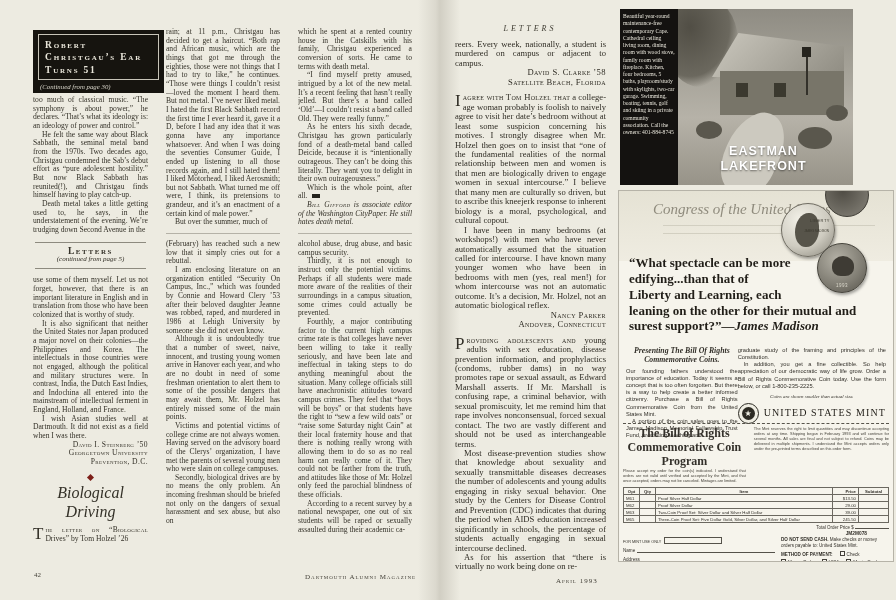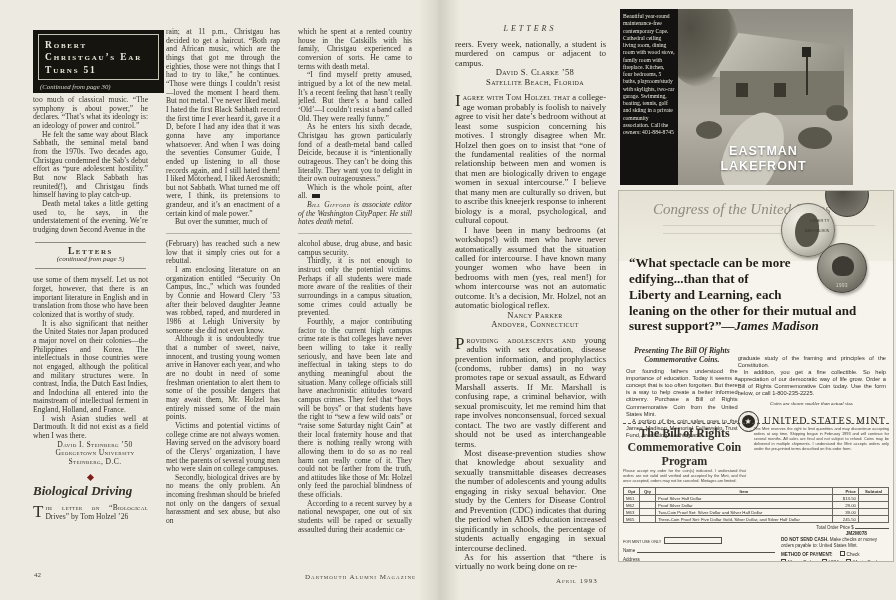--- a/index.html
+++ b/index.html
@@ -7,34 +7,34 @@
   body { font-family:"Liberation Serif", serif; background:#f0eee6; }
   .canvas { position:relative; width:896px; height:600px; background:#edebe1; overflow:hidden; }
   .gutter { position:absolute; left:418px; top:0; width:42px; height:600px;
             background:linear-gradient(90deg, rgba(110,105,90,0) 0%, rgba(110,105,90,.14) 42%, rgba(110,105,90,.22) 52%, rgba(110,105,90,0) 100%); }
 
   
   .col { position:absolute; text-align:justify; font-size:7.6px; line-height:1.14; color:#343128; overflow:hidden; }
   .col p { text-indent:9px; margin:0; }
   .col p.ni { text-indent:0; }
   .colR { font-size:8.6px; line-height:1.1; color:#2f2c24; }
-  .sig { text-align:center; text-indent:0; font-variant:small-caps; letter-spacing:.4px; }
+  .sig { text-align:right; text-indent:0; font-variant:small-caps; letter-spacing:.4px; }
   .lead { font-variant:small-caps; letter-spacing:.3px; }
   .dc { float:left; font-size:17px; line-height:14px; padding:1px 2px 0 0; }
   .divider { border-top:1px solid #8d8a7f; border-bottom:1px solid #8d8a7f; text-align:center;
              margin:7px 2px; padding:3px 0 4px; }
   .div-title { font-weight:bold; font-variant:small-caps; letter-spacing:1.6px; font-size:9.5px; }
   .div-sub { font-style:italic; font-size:7px; }
   .rule { height:1px; background:#b5b2a7; margin:6px 0; }
   .endmark { display:inline-block; width:8px; height:4px; background:#24221c; margin-left:4px; }
   .byline { font-style:italic; margin-top:6px; text-indent:0; }
   .byline .name { font-variant:small-caps; letter-spacing:.4px; }
   .orn-row { text-align:center; margin:7px 0 2px; }
   .orn { display:inline-block; width:5px; height:5px; background:#7d1f18; transform:rotate(45deg); }
-  .bio-head { font-style:italic; font-weight:bold; font-size:13px; margin:1px 0 5px; }
+  .bio-head { text-align:center; font-style:italic; font-weight:normal; font-size:16px; margin:1px 0 5px; }
   .letters-head { position:absolute; left:455px; top:24px; width:150px; text-align:center; font-style:italic;
                   letter-spacing:3px; font-size:8px; color:#3c392f; text-transform:uppercase; }
 
   
   .contbox { position:absolute; left:33px; top:30px; width:131px; background:#16140f; padding:4px 5px 3px; }
   .contbox-inner { border:1px solid #c7c4b8; padding:4px 6px 3px; }
   .contbox-title { color:#eae7db; font-weight:bold; font-variant:small-caps; letter-spacing:1.8px;
                    font-size:9.5px; line-height:1.3; }
   .contbox-sub { color:#d9d6ca; font-style:italic; font-size:6.8px; padding:3px 2px 0; }
 
@@ -84,21 +84,21 @@
       background:radial-gradient(circle at 40% 32%, #b4b1a6, #7f7c72 60%, #545149);
       box-shadow:1px 2px 3px rgba(0,0,0,.35); }
   .coin-dollar .figure { position:absolute; left:14px; top:12px; width:22px; height:20px; background:#3e3b34;
       border-radius:50% 50% 40% 40%; }
   .cap-year { left:0; right:0; bottom:4px; text-align:center; font-size:4.5px; color:#ddlibera;
       color:#dcd9cd; letter-spacing:.5px; }
   .mint-quote { position:absolute; left:10px; top:64px; width:256px; font-weight:bold; font-size:13px;
       line-height:1.22; color:#211e18; }
   .quote-spacer { float:right; width:92px; height:42px; }
   .mint-attrib { font-style:italic; font-weight:bold; }
-  .mint-cols { position:absolute; left:7px; right:7px; top:156px; display:flex; gap:0;align-items:center; }
+  .mint-cols { position:absolute; left:7px; right:7px; top:156px; display:flex; gap:0; }
   .mint-colL, .mint-colR { flex:1; font-family:"Liberation Sans",sans-serif; font-size:5.7px; line-height:1.25;
       text-align:justify; color:#33302a; }
   .mint-subhead { font-family:"Liberation Serif",serif; font-weight:bold; font-style:italic; text-align:center;
       font-size:7.8px; line-height:1.15; margin-bottom:3px; }
   .mint-colL p, .mint-colR p { text-indent:6px; margin:0; }
   .mint-colL p.ni, .mint-colR p.ni { text-indent:0; }
   .size-note { font-family:"Liberation Serif",serif; font-style:italic; font-size:5px; text-align:center;
       margin:4px 0 3px; text-indent:0 !important; }
   .seal-row { display:flex; align-items:center; gap:5px; margin-top:2px; }
   .seal { width:21px; height:21px; border-radius:50%; border:1.5px solid #2c2a23; background:#efede3;
@@ -167,21 +167,21 @@
     <p>Death metal takes a little getting used to, he says, in the understatement of the evening. We’re trudging down Second Avenue in the</p>
     <div class="divider">
       <div class="div-title">Letters</div>
       <div class="div-sub">(continued from page 5)</div>
     </div>
     <p class="ni">use some of them myself. Let us not forget, however, that there is an important literature in English and in translation from those who have been colonized that is worthy of study.</p>
     <p>It is also significant that neither the United States nor Japan produced a major novel on their colonies—the Philippines and Korea. The intellectuals in those countries were not engaged, although the political and military structures were. In contrast, India, the Dutch East Indies, and Indochina all entered into the mainstream of intellectual ferment in England, Holland, and France.</p>
     <p>I wish Asian studies well at Dartmouth. It did not exist as a field when I was there.</p>
     <p class="sig">David I. Steinberg ’50</p>
     <p class="sig">Georgetown University</p>
-    <p class="sig">Steinberg, D.C.</p>
+    <p class="sig">Prevention, D.C.</p>
     <div class="orn-row"><span class="orn"></span></div>
     <div class="bio-head">Biological Driving</div>
     <p class="ni"><span class="dc">T</span><span class="lead">he letter on “Biological</span> <span>Drives” by Tom Holzel ’26</span></p>
   </div>
 
   <div class="col" style="left:166px; top:28px; width:114px; height:534px;">
     <p class="ni">rain; at 11 p.m., Christgau has decided to get a haircut. “Both rap and African music, which are the things that got me through the eighties, those were not things that I had to try to like,” he continues. “Those were things I couldn’t resist—loved the moment I heard them. But not metal. I’ve never liked metal. I hated the first Black Sabbath record the first time I ever heard it, gave it a D, before I had any idea that it was gonna have any importance whatsoever. And when I was doing the seventies Consumer Guide, I ended up listening to all those records again, and I still hated them! I liked Mötorhead, I liked Aerosmith; but not Sabbath. What turned me off were, I think, its pretensions to grandeur, and it’s an enactment of a certain kind of male power.”</p>
     <p>But over the summer, much of</p>
     <div class="rule"></div>
     <p class="ni">(February) has reached such a new low that it simply cries out for a rebuttal.</p>

